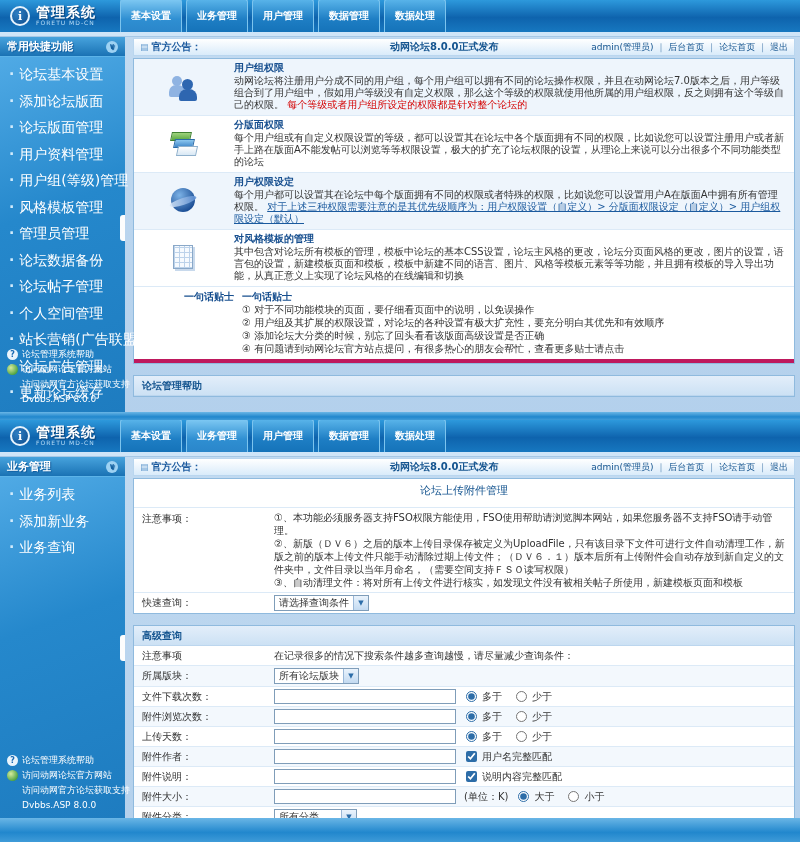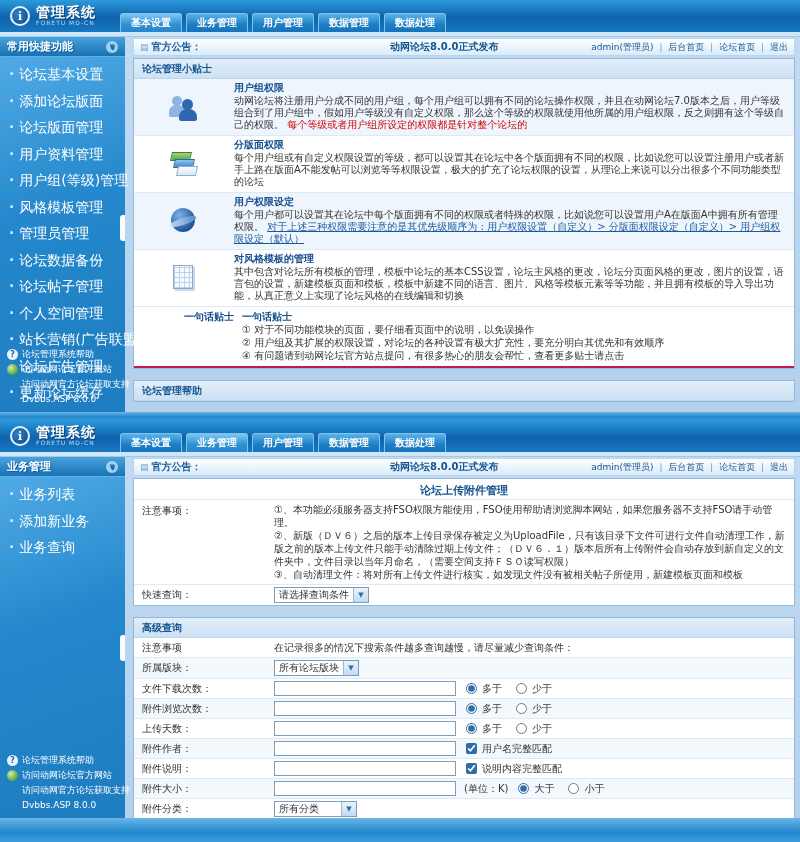--- a/index.html
+++ b/index.html
@@ -10,21 +10,21 @@
   #shot1{height:420px}
   #shot2{height:422px}
 
   
   .hdr{height:32px;background:linear-gradient(180deg,#2d99dc 0%,#0e63ad 55%,#1778c0 100%);position:relative;display:flex;align-items:center}
   .logo{display:flex;align-items:center;gap:6px;padding-left:10px;width:118px;flex-shrink:0}
   .logo-ic{width:20px;height:20px;border-radius:50%;background:radial-gradient(circle at 35% 35%,#2f7fc4,#0c4c8d);border:2px solid #e6f3fd;color:#fff;font-weight:bold;display:flex;align-items:center;justify-content:center;font-size:11px;font-family:"DejaVu Serif",serif}
   .logo-t1{color:#fff;font-weight:bold;font-size:14px;letter-spacing:1px;text-shadow:1px 1px 1px #093f74;line-height:13px}
   .logo-t2{color:#aednf7;color:#b8ddf6;font-size:6px;letter-spacing:1px;line-height:7px}
   .tabs{position:absolute;left:120px;bottom:0;display:flex;gap:4px}
-  .tab{height:19px;padding:0 10px;display:flex;align-items:center;color:#fff;font-weight:bold;font-size:10px;background:linear-gradient(180deg,#58b3e9,#1e7ec4 60%,#1573b9);border:1px solid #7cc4ee;border-bottom:none;border-radius:3px 3px 0 0;cursor:pointer}
+  .tab{height:33px;padding:0 10px;display:flex;align-items:center;color:#fff;font-weight:bold;font-size:10px;background:linear-gradient(180deg,#58b3e9,#1e7ec4 60%,#1573b9);border:1px solid #7cc4ee;border-bottom:none;border-radius:3px 3px 0 0;cursor:pointer}
   .tab.active{background:linear-gradient(180deg,#7cc7f2,#2f8fd2 60%,#2a86ca)}
   .strip{height:5px;background:#cfe5f8;border-bottom:1px solid #a6c8e6}
 
   
   .bodyarea{position:absolute;top:37px;left:0;right:0;display:flex}
   #shot1 .bodyarea{bottom:8px}
   #shot2 .bodyarea{bottom:24px}
   .band{position:absolute;left:0;right:0;bottom:0;background:linear-gradient(180deg,#6ab6e6 0%,#2187cd 60%,#3f9bd8 100%)}
   #shot1 .band{height:8px}
   #shot2 .band{height:24px}
@@ -58,27 +58,27 @@
 
   
   .tip{display:flex;border-bottom:1px solid #dceaf7}
   .tip.alt{background:#eef5fc}
   .tip-ic-cell{width:100px;display:flex;align-items:center;justify-content:center;flex-shrink:0}
   .tip-body{flex:1;padding:3px 10px 4px 0;line-height:12px}
   .tip-title{color:#174f8f;font-weight:bold;margin-bottom:1px}
   .red{color:#d40000}
   .tip-link{color:#1b5a9e;text-decoration:underline;cursor:pointer}
 
-  .one{display:flex;border-bottom:2px solid #be185d}
+  .one{display:flex;border-bottom:4px solid #be185d}
   .one-label{width:100px;text-align:right;font-weight:bold;color:#174f8f;padding-top:3px;flex-shrink:0}
   .one-body{flex:1;padding:3px 10px 4px 8px;line-height:13px}
   .one-title{font-weight:bold;color:#174f8f}
 
   
-  .title-bar{text-align:center;font-weight:bold;color:#14548f;padding:4px 0 1px;border-bottom:1px solid #dceaf7;font-size:11px;background:#fff}
+  .title-bar{text-align:center;font-weight:normal;color:#14548f;padding:4px 0 9px;border-bottom:1px solid #dceaf7;font-size:11px;background:#fff}
   .form-row{display:flex;align-items:center;border-bottom:1px solid #dceaf7;min-height:20px}
   .form-row.top{align-items:flex-start}
   .form-row.alt{background:#f3f8fd}
   .form-label{width:140px;padding-left:8px;flex-shrink:0}
   .form-row.top .form-label{padding-top:4px}
   .form-ctl{flex:1;display:flex;align-items:center;gap:4px;padding:2px 6px 2px 0;flex-wrap:nowrap}
   .notice-lines{line-height:13px;padding:3px 8px 3px 0}
   input.txt{width:182px;height:15px;border:1px solid #7f9db9;font-size:10px;padding:0 2px;background:#fff}
   .sel{display:inline-flex;border:1px solid #7f9db9;background:#fff;height:16px;align-items:center;cursor:pointer}
   .sel-t{padding:0 4px;min-width:66px;white-space:nowrap}
@@ -175,21 +175,20 @@
             <span>｜</span>
           <span class="lnk">后台首页</span>
             <span>｜</span>
           <span class="lnk">论坛首页</span>
             <span>｜</span>
           <span class="lnk">退出</span>
         </span>
       </div>
 
       <div class="panel">
-        <div class="sec-head">论坛管理小贴士</div>
 
         <div class="tip alt">
           <div class="tip-ic-cell">
               <span class="ico ico-users">
                 <span class="p1"></span>
                 <span class="p1b"></span>
                 <span class="p2"></span>
                 <span class="p2b"></span>
               </span>
             </div>
@@ -239,20 +238,21 @@
             <span>其中包含对论坛所有模板的管理，模板中论坛的基本CSS设置，论坛主风格的更改，论坛分页面风格的更改，图片的设置，语言包的设置，新建模板页面和模板，模板中新建不同的语言、图片、风格等模板元素等等功能，并且拥有模板的导入导出功能，从真正意义上实现了论坛风格的在线编辑和切换</span>
           </div>
         </div>
 
         <div class="one">
           <div class="one-label">一句话贴士</div>
           <div class="one-body">
             <div class="one-title">一句话贴士</div>
             <div>① 对于不同功能模块的页面，要仔细看页面中的说明，以免误操作</div>
             <div>② 用户组及其扩展的权限设置，对论坛的各种设置有极大扩充性，要充分明白其优先和有效顺序</div>
+            <div>③ 添加论坛大分类的时候，别忘了回头看看该版面高级设置是否正确</div>
             <div>④ 有问题请到动网论坛官方站点提问，有很多热心的朋友会帮忙，查看更多贴士请点击</div>
           </div>
         </div>
       </div>
 
       <div class="gapband"></div>
 
       <div class="panel">
         <div class="sec-head">论坛管理帮助</div>
 

